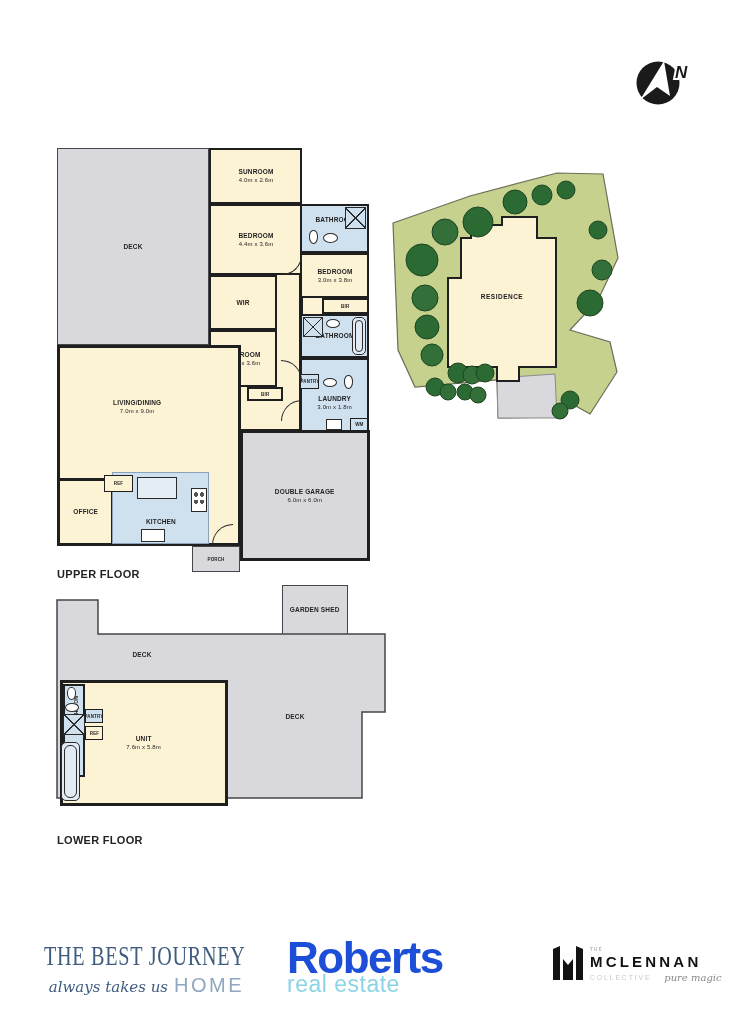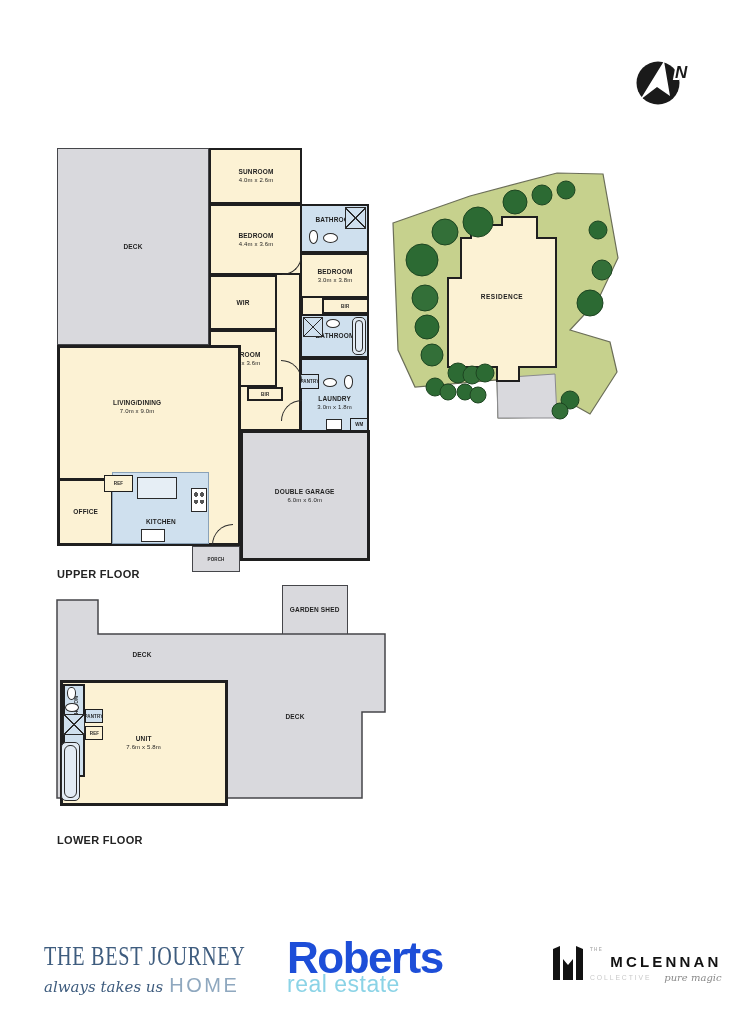--- a/index.html
+++ b/index.html
@@ -36,21 +36,21 @@
         border-right:none;border-bottom:none;background:transparent;}
   .addr{position:absolute;right:41px;top:882px;font:700 23px "Liberation Sans",sans-serif;color:#1d3c78;}
   .j-title{font-family:"Liberation Serif",serif;font-weight:500;font-size:28px;color:#3e5c7e;
            transform:scaleX(.72);transform-origin:left;white-space:nowrap;letter-spacing:1px;}
   .j-line2{margin-top:2px;white-space:nowrap;}
   .j-script{font-family:"DejaVu Serif",serif;font-style:italic;font-size:15px;color:#3e5c7e;}
   .j-home{font-family:"Liberation Sans",sans-serif;font-size:20px;letter-spacing:2.5px;color:#8fa8bf;margin-left:6px;}
   .r-name{font:700 44px/1 "Liberation Sans",sans-serif;letter-spacing:-1.5px;color:#1d4ed8;}
   .r-tag{font:400 23px/1 "Liberation Sans",sans-serif;color:#8bd3e6;text-align:left;margin-top:-7px;letter-spacing:.5px;}
   .m-the{font:700 7px "Liberation Sans",sans-serif;letter-spacing:2px;color:#b5b5b5;transform:scale(.65);transform-origin:left;}
-  .m-name{font:700 15px/1.2 "Liberation Sans",sans-serif;letter-spacing:3.2px;color:#121212;text-align:right;}
+  .m-name{font:700 15px/1.2 "Liberation Sans",sans-serif;letter-spacing:3.2px;color:#121212;}
   .m-row{display:flex;align-items:flex-end;gap:8px;margin-top:1px;}
   .m-col{font:500 10px "Liberation Sans",sans-serif;letter-spacing:2.8px;color:#c9c9c9;transform:scale(.68);transform-origin:left;white-space:nowrap;}
   .m-script{font-family:"DejaVu Serif",serif;font-style:italic;font-size:10px;color:#8a8a8a;white-space:nowrap;margin-left:-24px;text-align:right;}
 </style>
 </head>
 <body>
 
 <div class="page">
 
   <svg style="position:absolute;left:630px;top:48px;" width="80" height="80" viewBox="0 0 80 80">
@@ -243,21 +243,21 @@
   <div class="rm cream" style="left:85px;top:726px;width:18px;height:14px;border-width:1.5px;">
     <div class="lblwrap tiny">REF</div>
   </div>
   <div class="fix tub" style="left:61px;top:742px;width:19px;height:59px;"></div>
 
   <div class="floor-title" style="left:57px;top:806px;">LOWER FLOOR</div>
 
 
   <div style="position:absolute;left:44px;top:940px;width:215px;">
     <div class="j-title">THE BEST JOURNEY</div>
-    <div class="j-line2" style="text-align:left;width:200px;">
+    <div class="j-line2" style="text-align:right;width:200px;">
       <span class="j-script">always takes us</span><span class="j-home">HOME</span>
     </div>
   </div>
 
   <div style="position:absolute;left:287px;top:936px;width:185px;">
     <div class="r-name">Roberts</div>
     <div class="r-tag">real estate</div>
   </div>
 
   <div style="position:absolute;left:553px;top:946px;display:flex;gap:7px;align-items:flex-start;">

